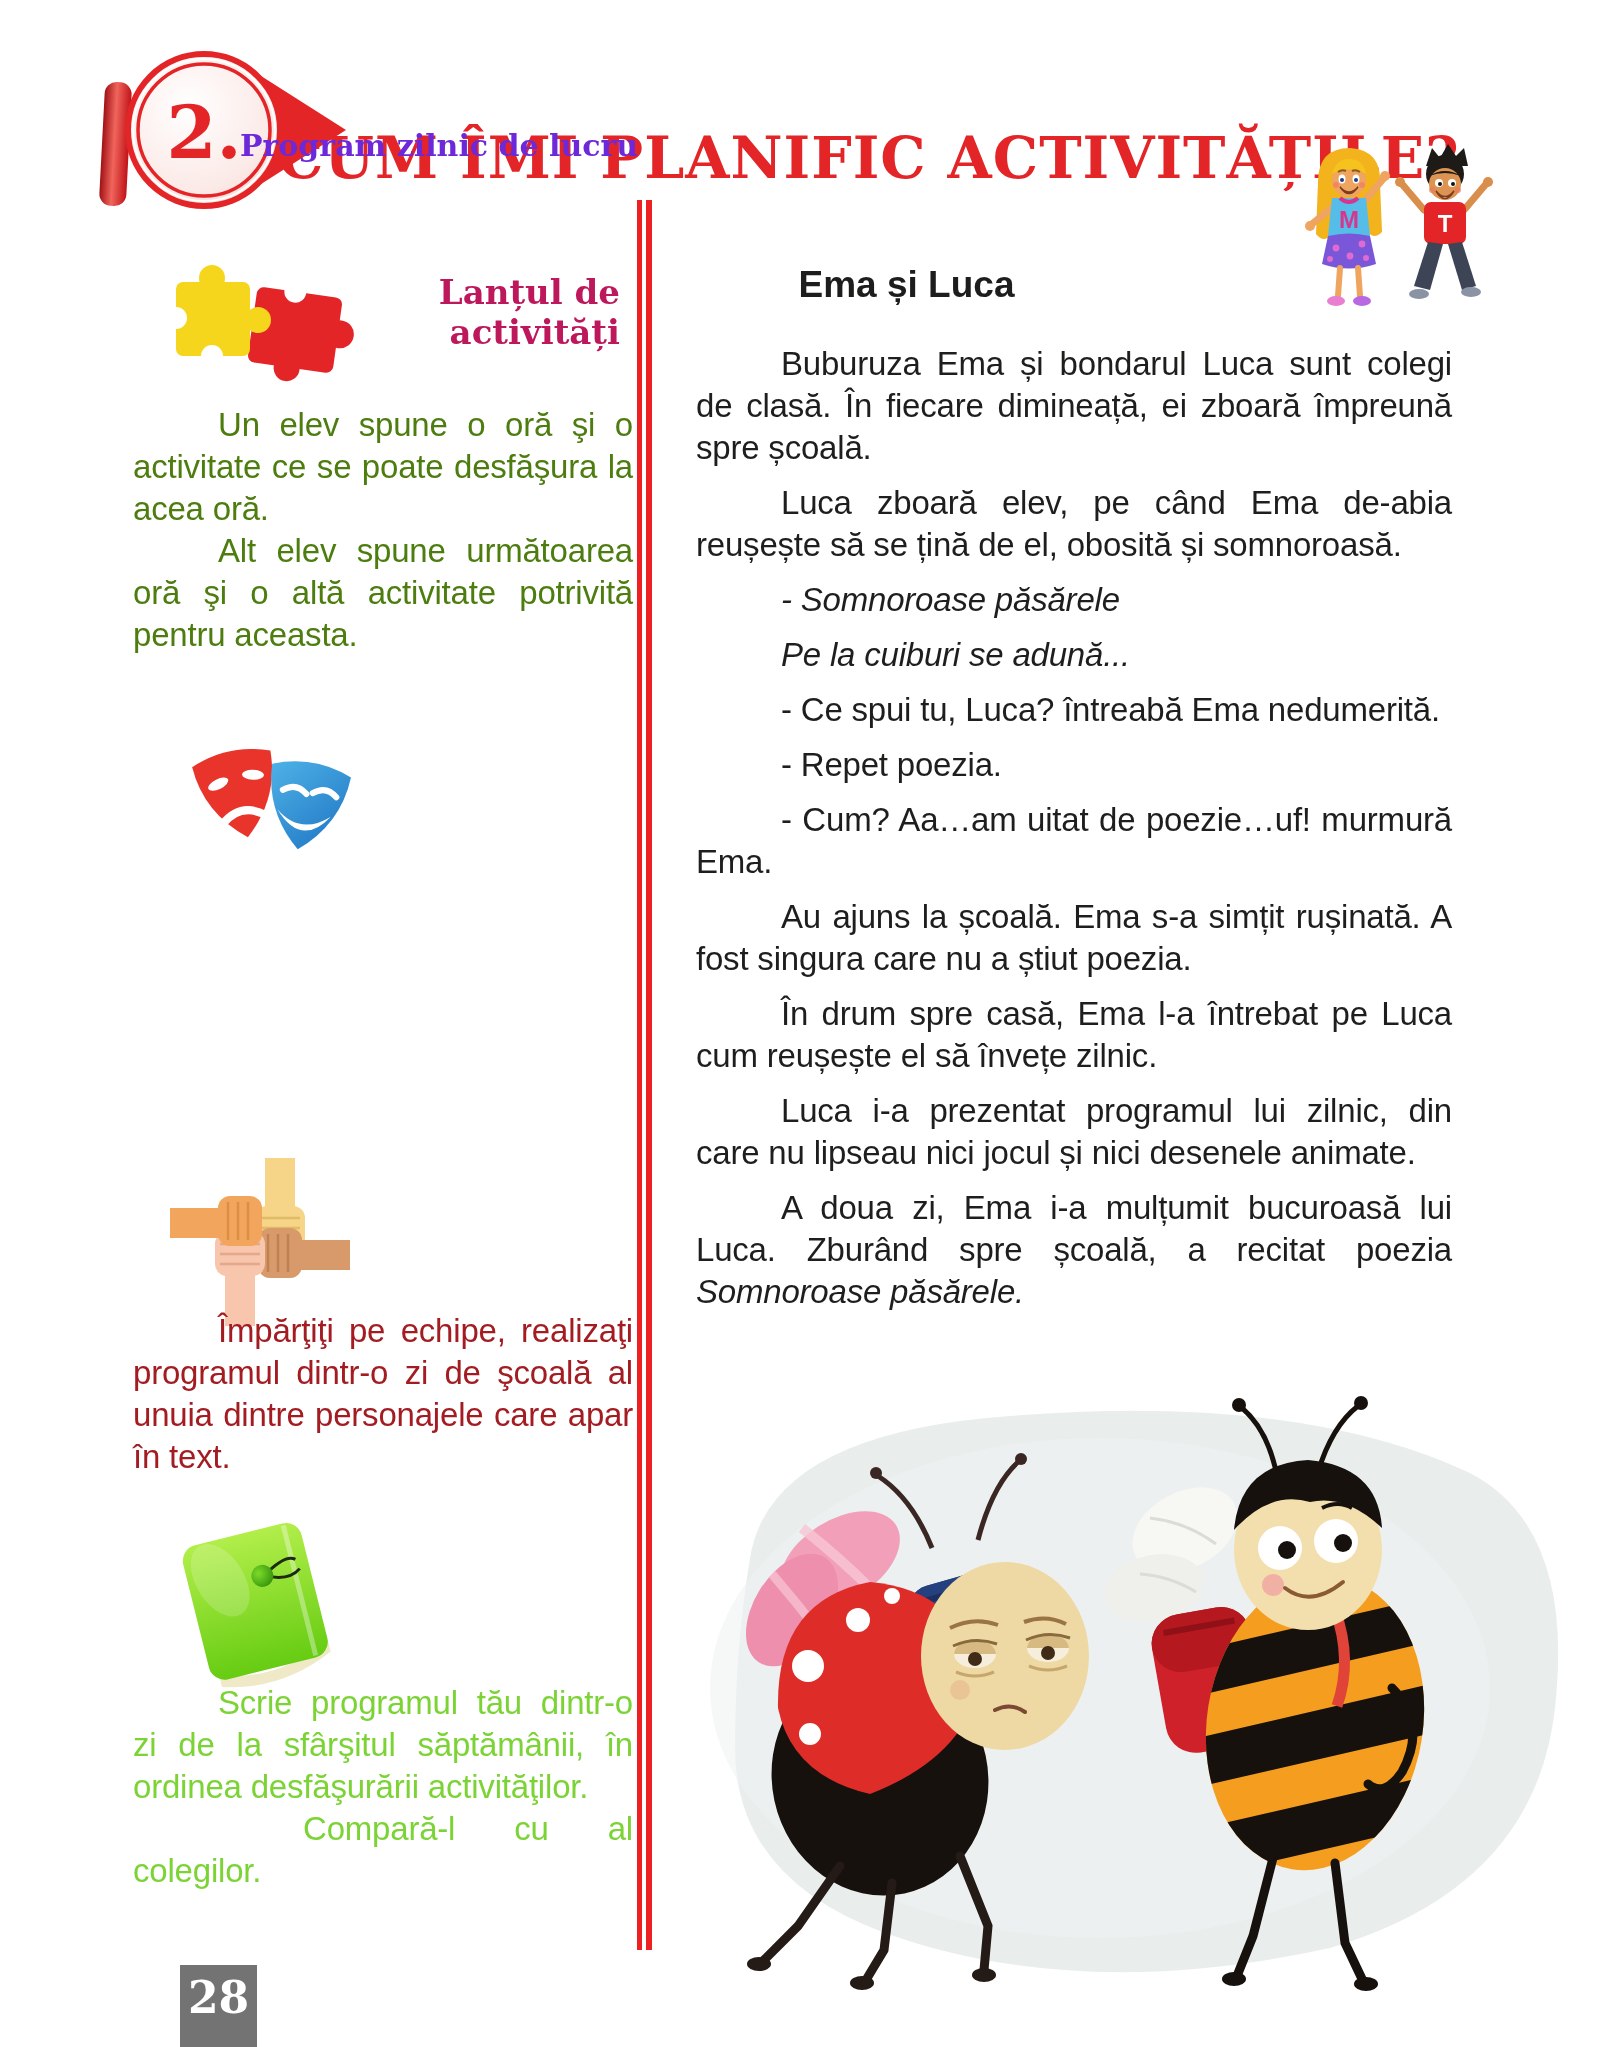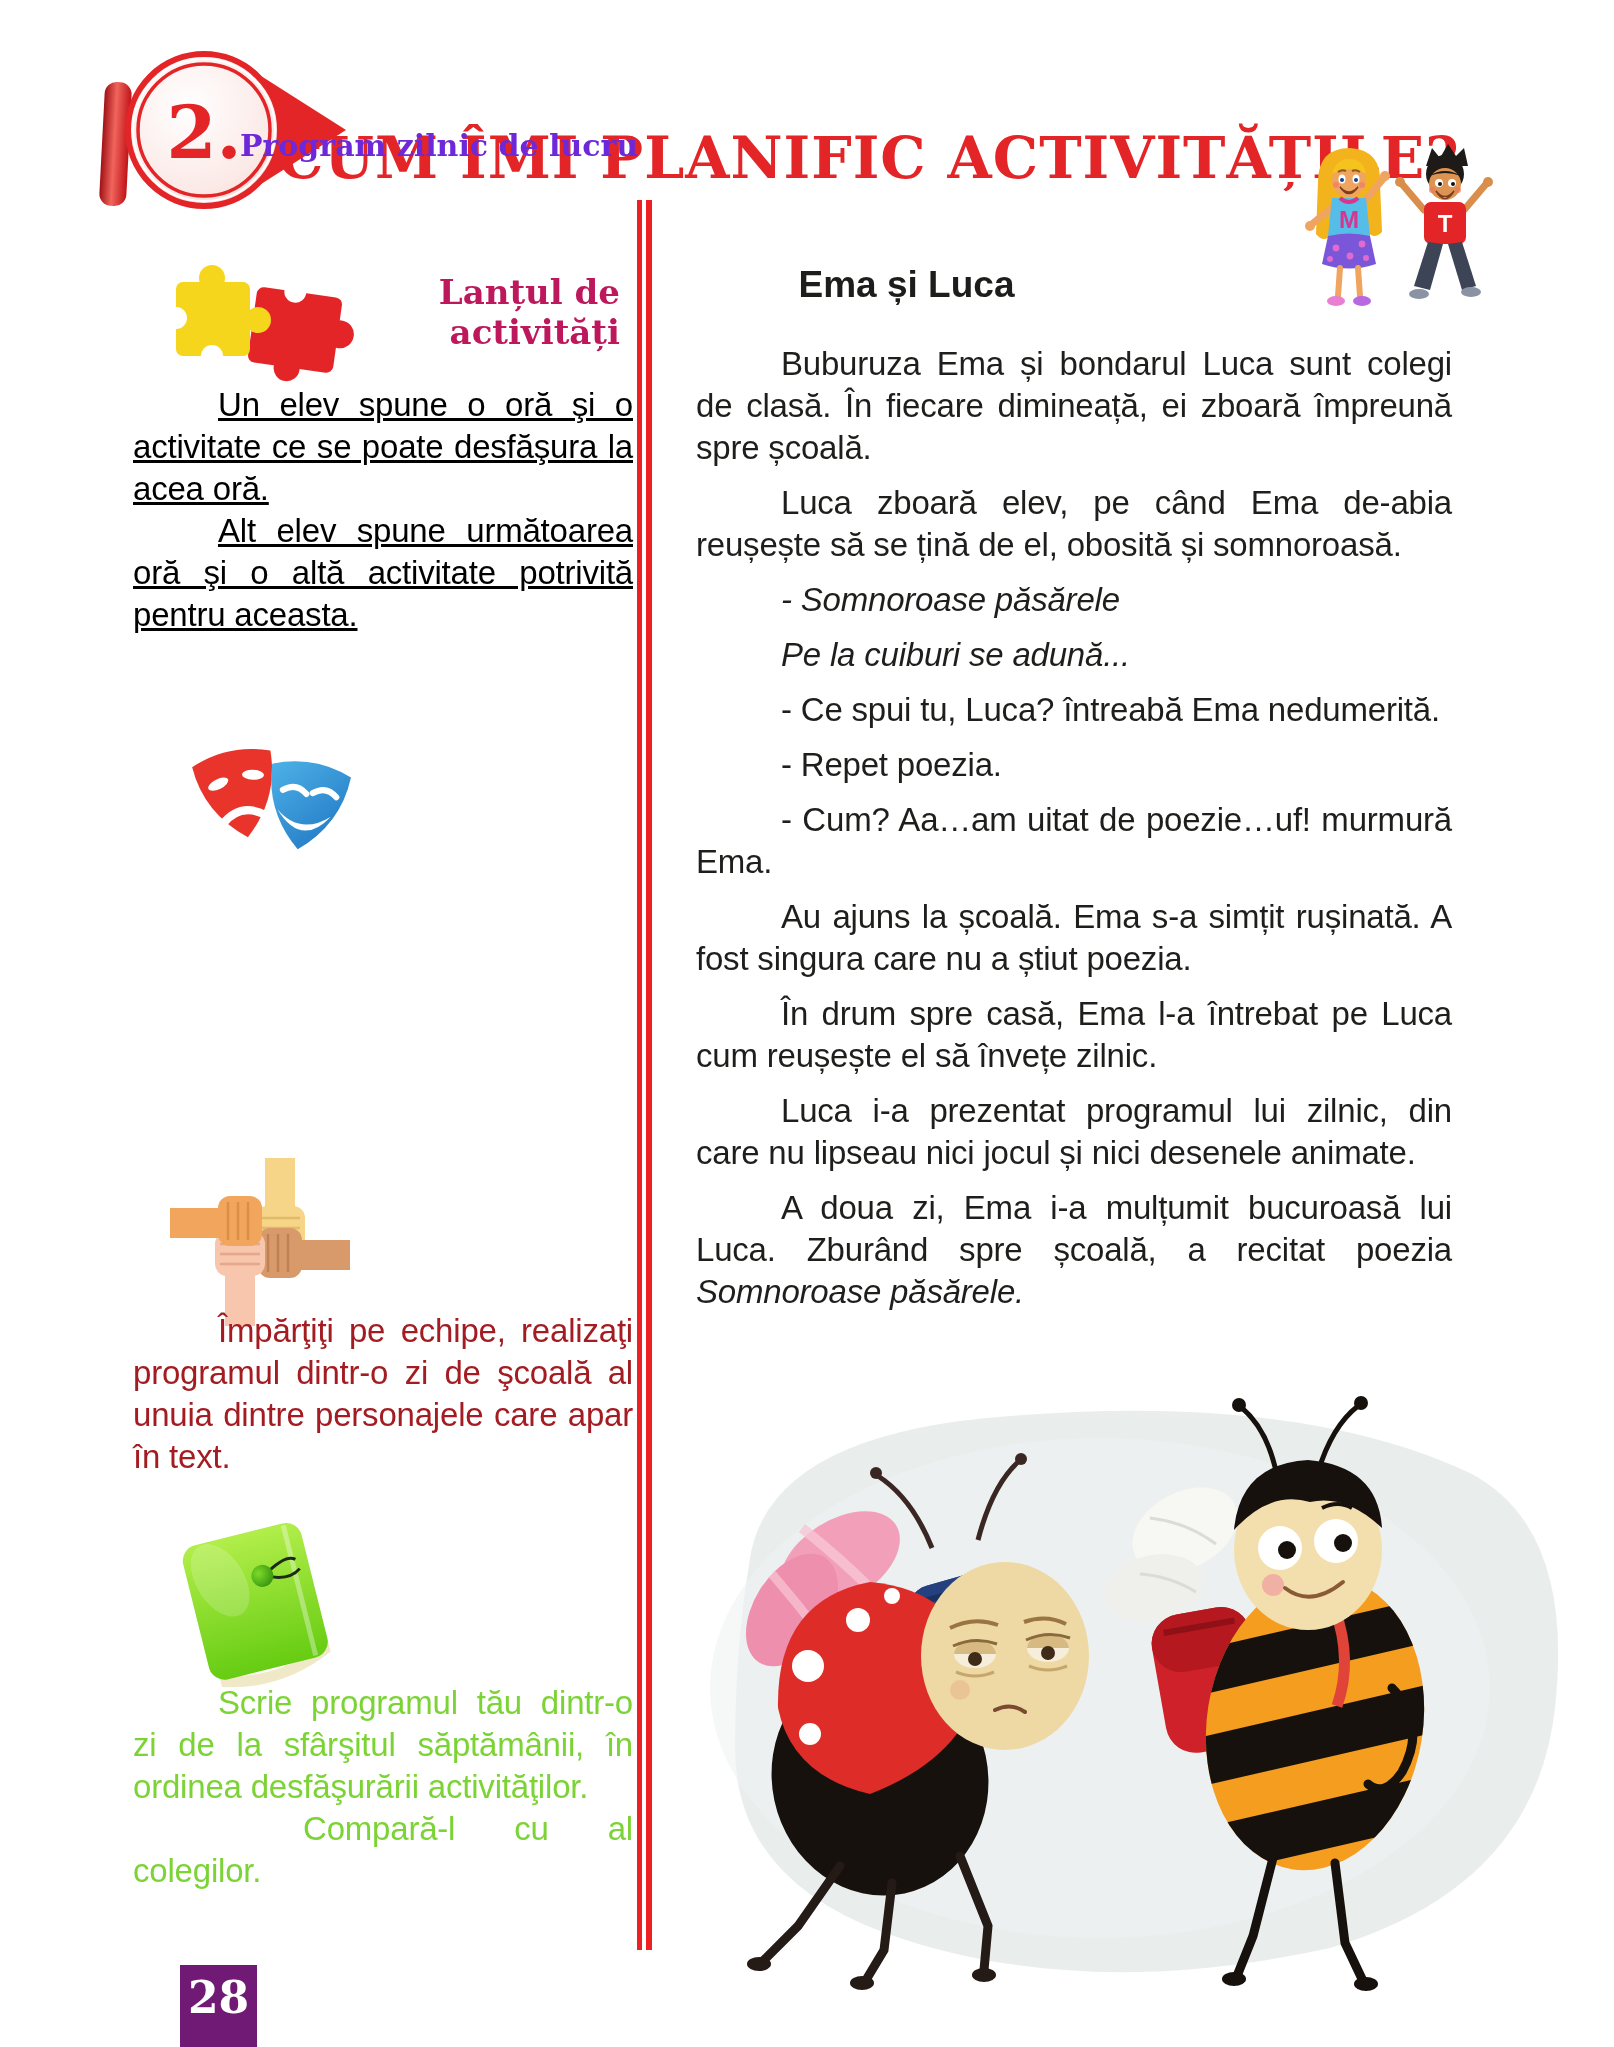--- a/index.html
+++ b/index.html
@@ -29,21 +29,21 @@
   .sidebar p{
     margin:0;text-align:justify;text-indent:85px;
     font-size:33px;line-height:42px;letter-spacing:-0.2px;
   }
   .chain-icon{position:absolute;left:170px;top:260px;}
   .chain-heading{
     position:absolute;left:365px;top:272px;width:255px;text-align:right;
     font-family:"DejaVu Serif",serif;font-weight:bold;font-size:34px;
     line-height:40px;color:#be185d;
   }
-  .p-chain{position:absolute;left:133px;top:384px;width:500px;color:#000000;text-decoration:underline;}
+  .p-chain{position:absolute;left:133px;top:404px;width:500px;color:#4d7c0f;}
   .masks-icon{position:absolute;left:170px;top:740px;}
   .p-drama{position:absolute;left:133px;top:876px;width:500px;color:#3ddcc3;}
   .hands-icon{position:absolute;left:170px;top:1158px;}
   .p-team{position:absolute;left:133px;top:1310px;width:500px;color:#a31c22;}
   .notebook-icon{position:absolute;left:165px;top:1516px;}
   .p-write{position:absolute;left:133px;top:1682px;width:500px;color:#7cd335;}
   .p-write .p2{text-indent:170px;}
   
   .story-title{
     position:absolute;left:654px;top:264px;width:505px;text-align:center;
@@ -53,21 +53,21 @@
   .story-pars p{
     margin:13px;text-align:justify;text-indent:85px;
     font-size:33px;line-height:42px;letter-spacing:-0.2px;
   }
   .story-pars p.italic{font-style:italic;}
   
   .insects{position:absolute;left:540px;top:1378px;}
   
   .page-num{
     position:absolute;left:180px;top:1965px;width:77px;height:82px;
-    background:#701a75;display:flex;align-items:flex-start;justify-content:center;
+    background:#737373;display:flex;align-items:flex-start;justify-content:center;
   }
   .page-num span{
     font-family:"DejaVu Serif",serif;font-weight:bold;font-size:44px;
     color:#ffffff;line-height:66px;
   }
 </style>
 </head>
 <body>
 
 <div class="page">

